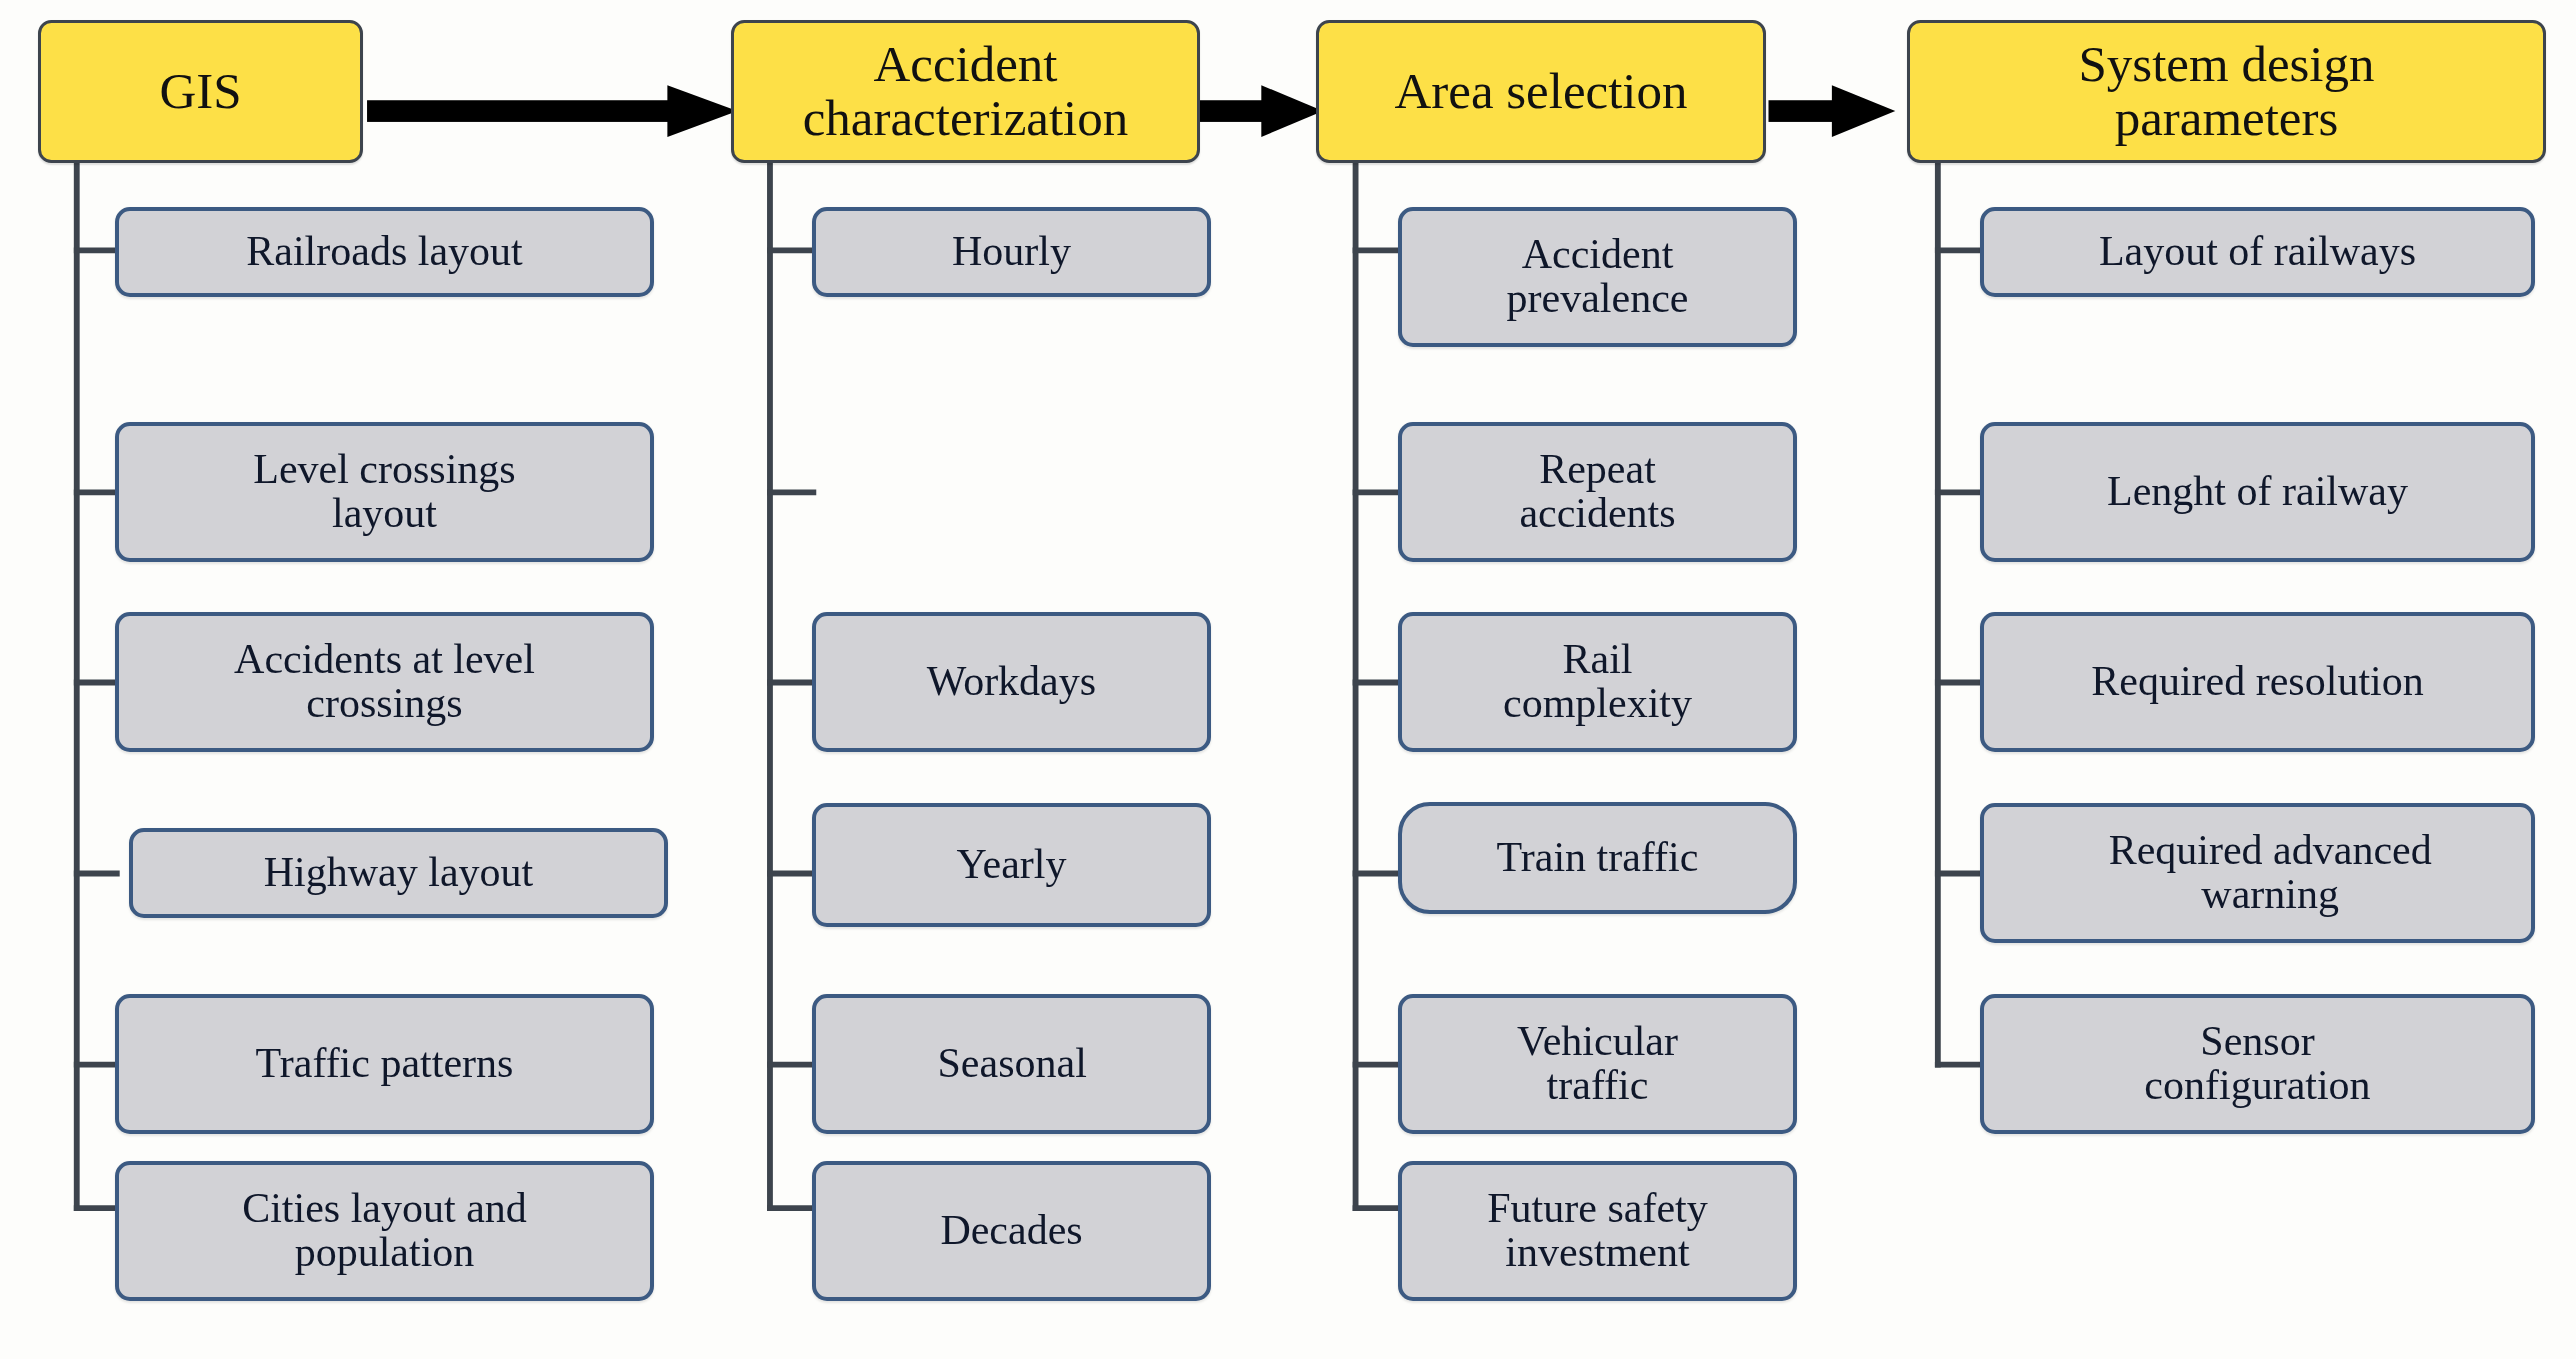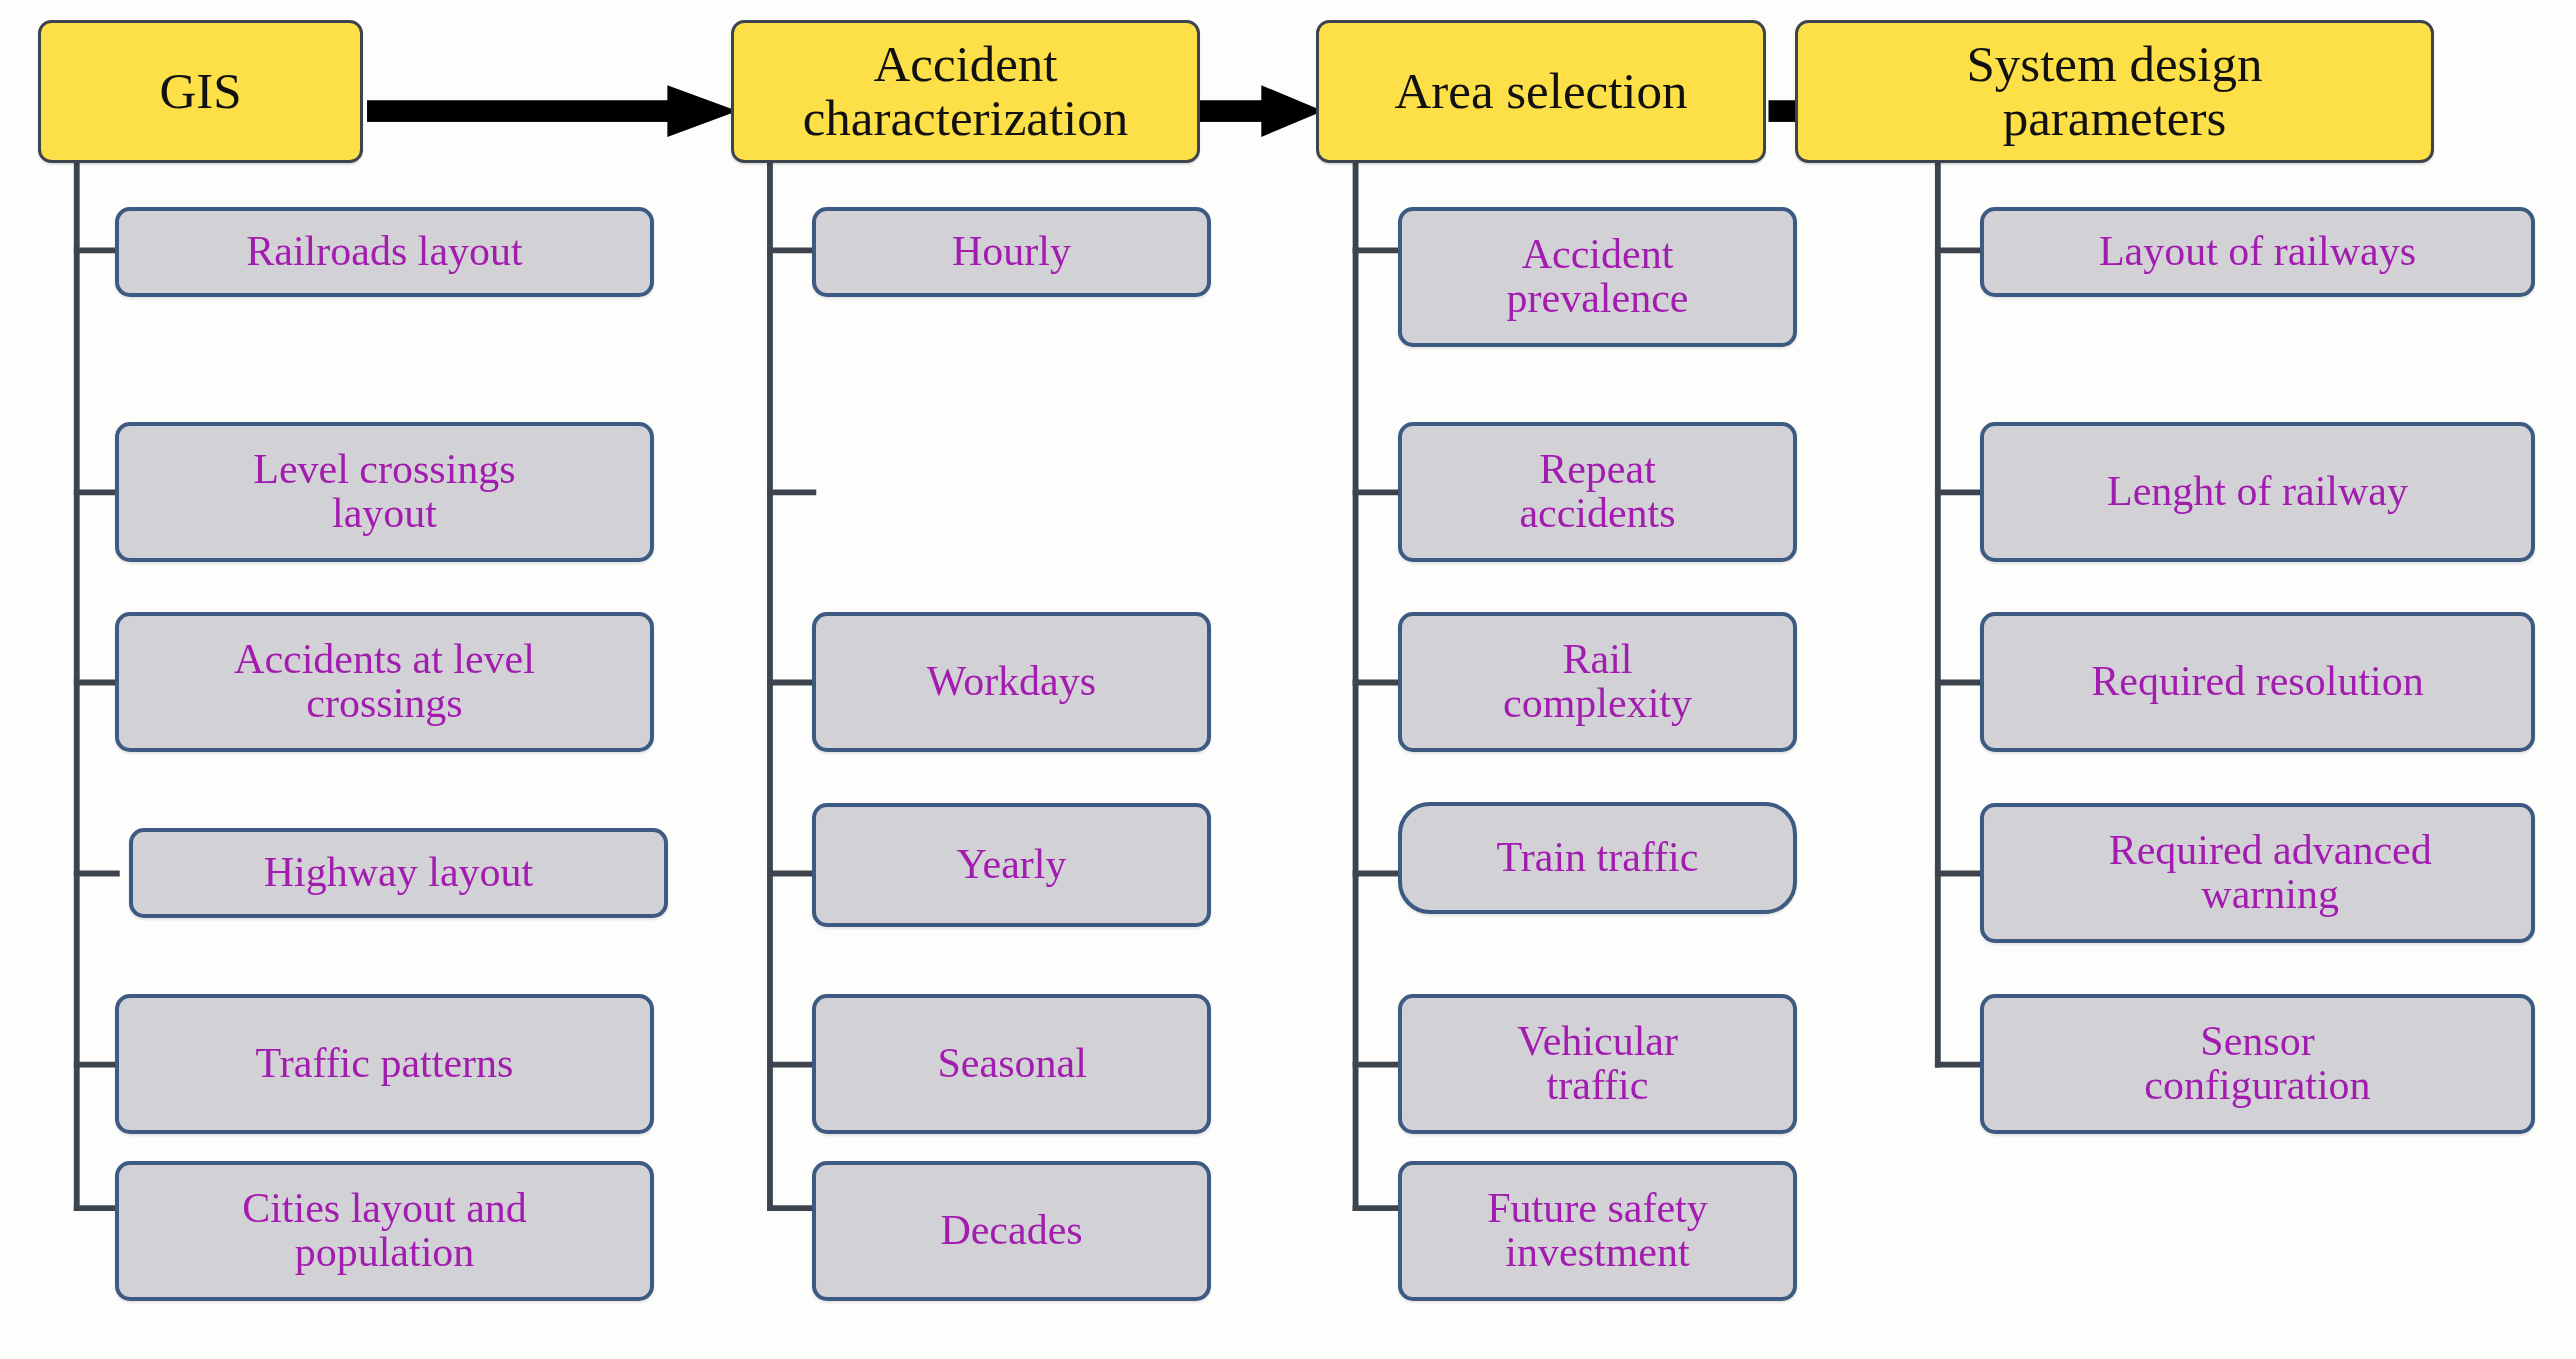--- a/index.html
+++ b/index.html
@@ -51,21 +51,21 @@
   .item-box {
     position: absolute;
     box-sizing: border-box;
     background: #d2d2d6;
     border: 4.2px solid #3c5a82;
     border-radius: 15px;
     display: flex;
     align-items: center;
     justify-content: center;
     text-align: center;
-    color: #a21caf;
+    color: #0f172a;
     font-size: 42px;
     line-height: 1.04;
     padding: 1.7px 6.7px;
     box-shadow: 0 1.7px 2.5px rgba(0,0,0,0.10);
   }
   .item-label {
     display: block;
     white-space: pre-line;
   }
 </style>
@@ -190,21 +190,21 @@
   </div>
   <div class="item-box" style="left:1398px; top:994px; width:399px; height:140px;">
     <span class="item-label">Vehicular
 traffic</span>
   </div>
   <div class="item-box" style="left:1398px; top:1161px; width:399px; height:140px;">
     <span class="item-label">Future safety
 investment</span>
   </div>
 
-  <div class="stage-box" style="left:1795px; top:20px; width:639px; height:143px;">
+  <div class="stage-box" style="left:1907px; top:20px; width:639px; height:143px;">
     <span class="stage-label">System design
 parameters</span>
   </div>
 
   <div class="item-box" style="left:1980px; top:207px; width:555px; height:90px;">
     <span class="item-label">Layout of railways</span>
   </div>
   <div class="item-box" style="left:1980px; top:422px; width:555px; height:140px;">
     <span class="item-label">Lenght of railway</span>
   </div>

